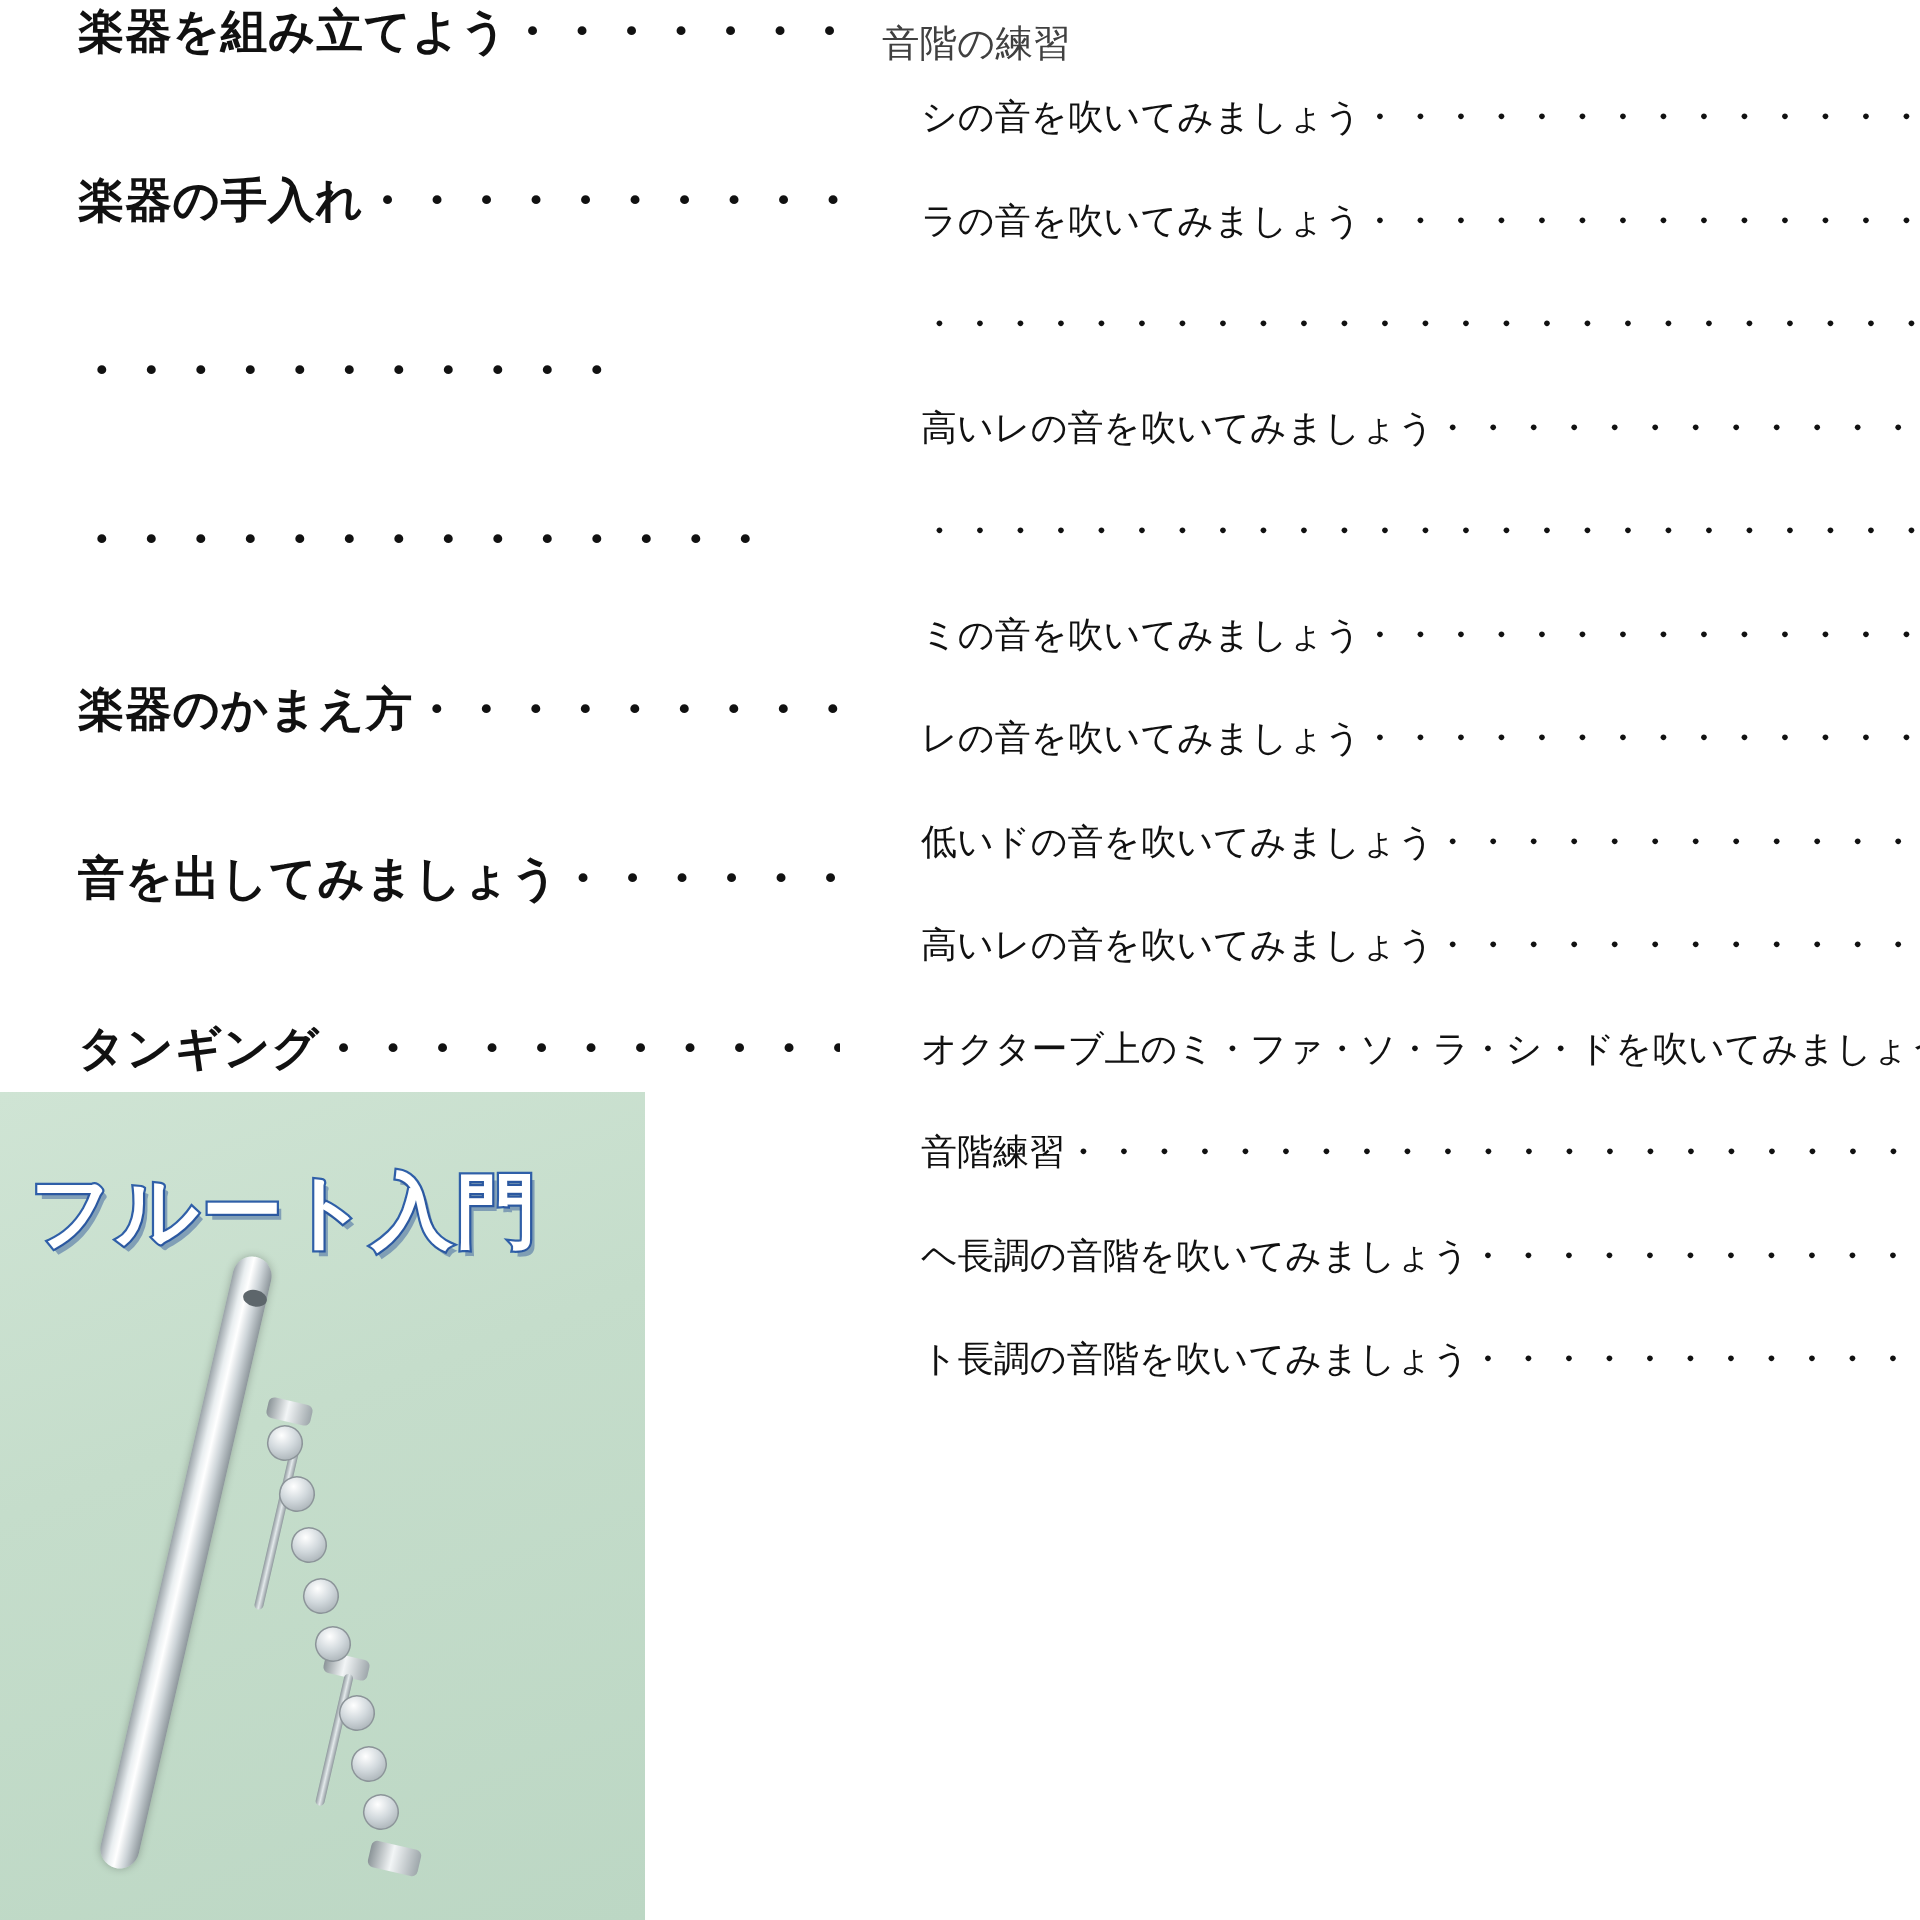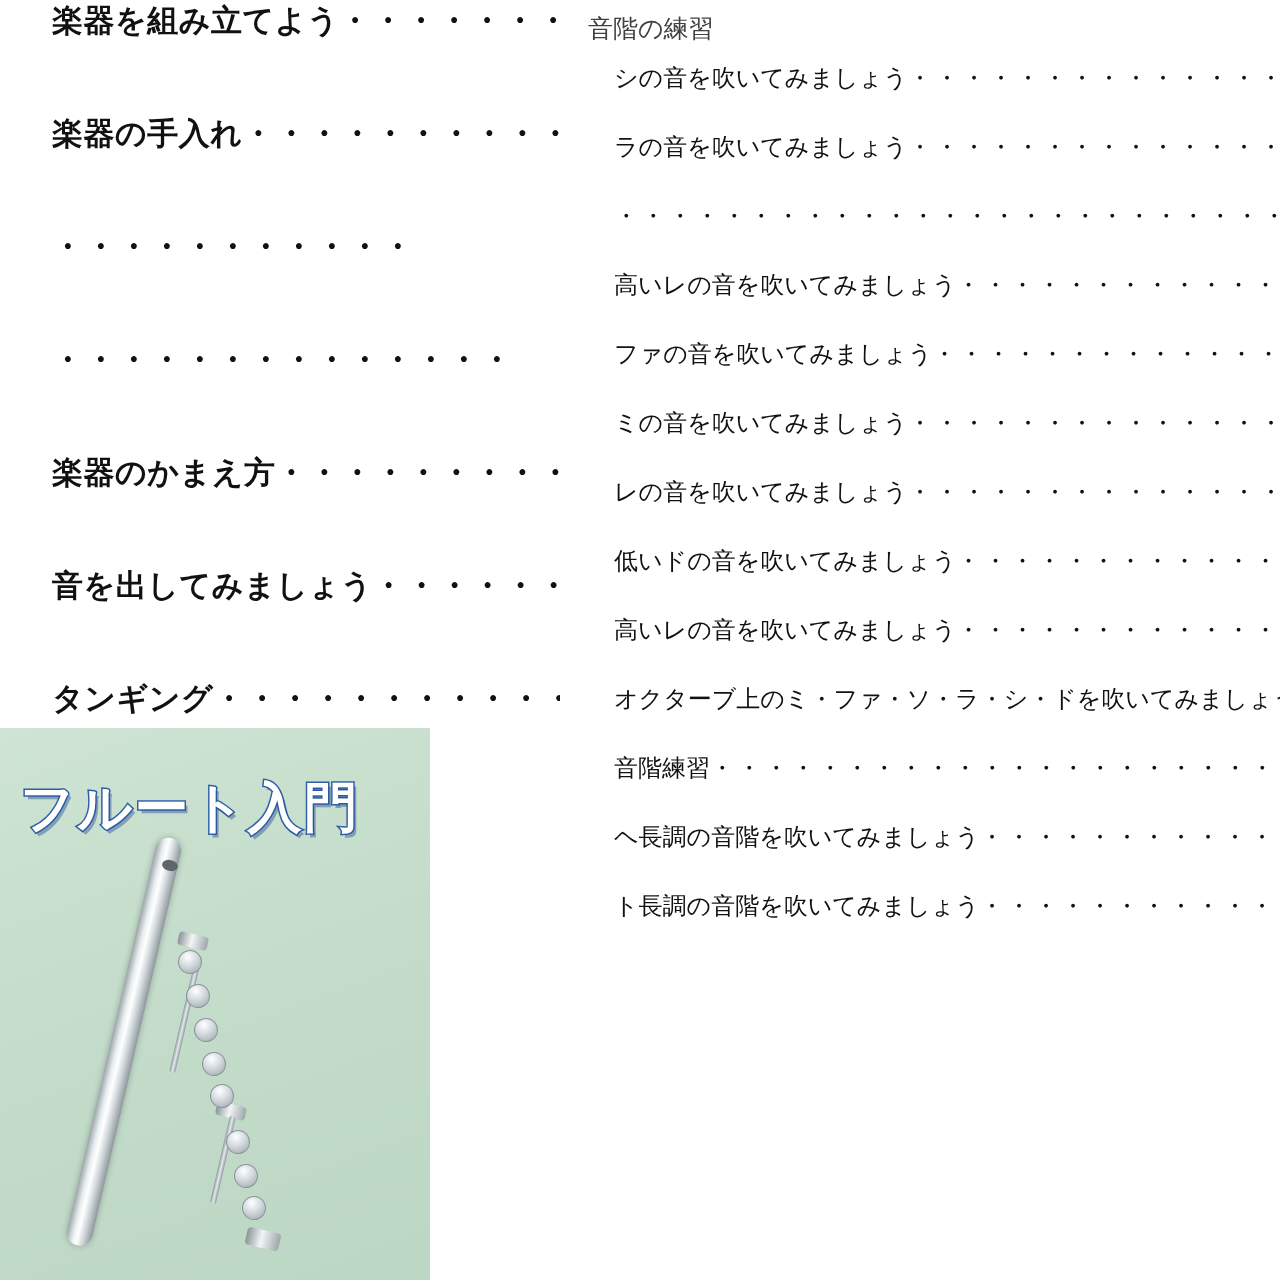--- a/index.html
+++ b/index.html
@@ -247,21 +247,20 @@
       <span class="toc-leader">・・・・・・・・・・・・・・・・・・・・・・・・・・・・・・・・・・・・・・・・・・</span>
     </li>
     <li class="right-toc-item">
       <span class="toc-leader">・・・・・・・・・・・・・・・・・・・・・・・・・・・・・・・・・・・・・・・・・・</span>
     </li>
     <li class="right-toc-item">
       <span class="toc-label">高いレの音を吹いてみましょう</span>
       <span class="toc-leader">・・・・・・・・・・・・・・・・・・・・・・・・・・・・・・・・・・・・・・・</span>
     </li>
     <li class="right-toc-item">
-      <span class="toc-label">ファの音を吹いてみましょう</span>
       <span class="toc-leader">・・・・・・・・・・・・・・・・・・・・・・・・・・・・・・・・・・・・・・・・</span>
     </li>
     <li class="right-toc-item">
       <span class="toc-label">ミの音を吹いてみましょう</span>
       <span class="toc-leader">・・・・・・・・・・・・・・・・・・・・・・・・・・・・・・・・・・・・・・・・・・</span>
     </li>
     <li class="right-toc-item">
       <span class="toc-label">レの音を吹いてみましょう</span>
       <span class="toc-leader">・・・・・・・・・・・・・・・・・・・・・・・・・・・・・・・・・・・・・・・・・・</span>
     </li>

